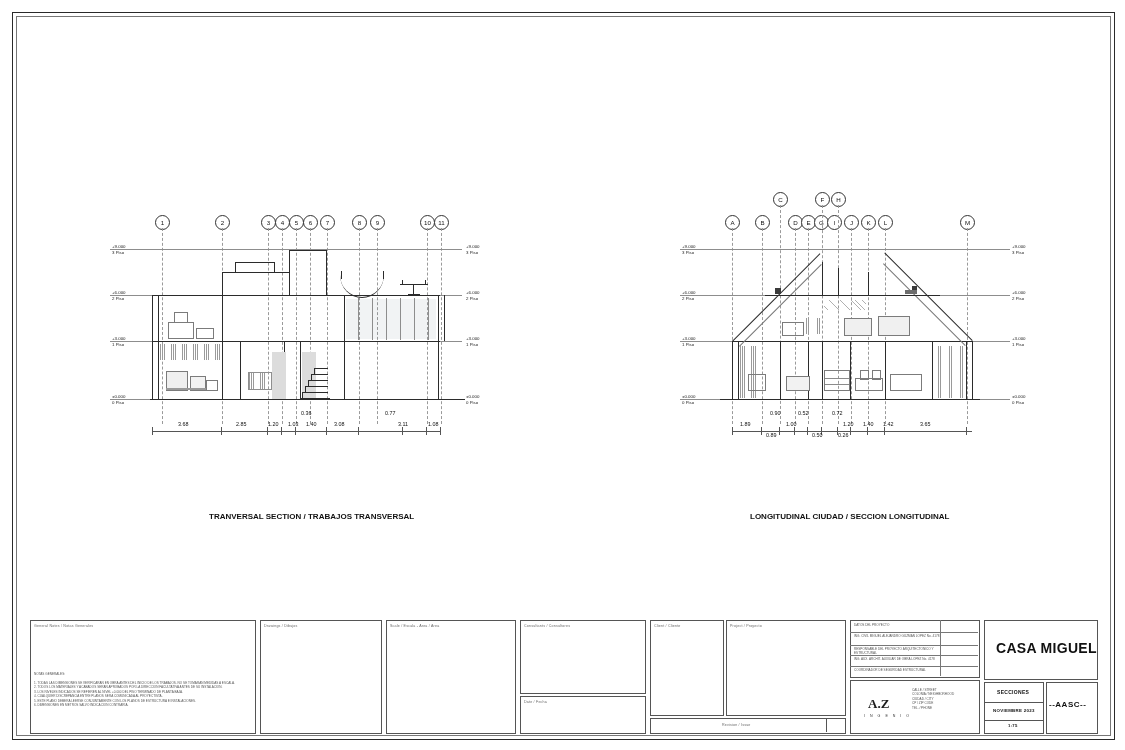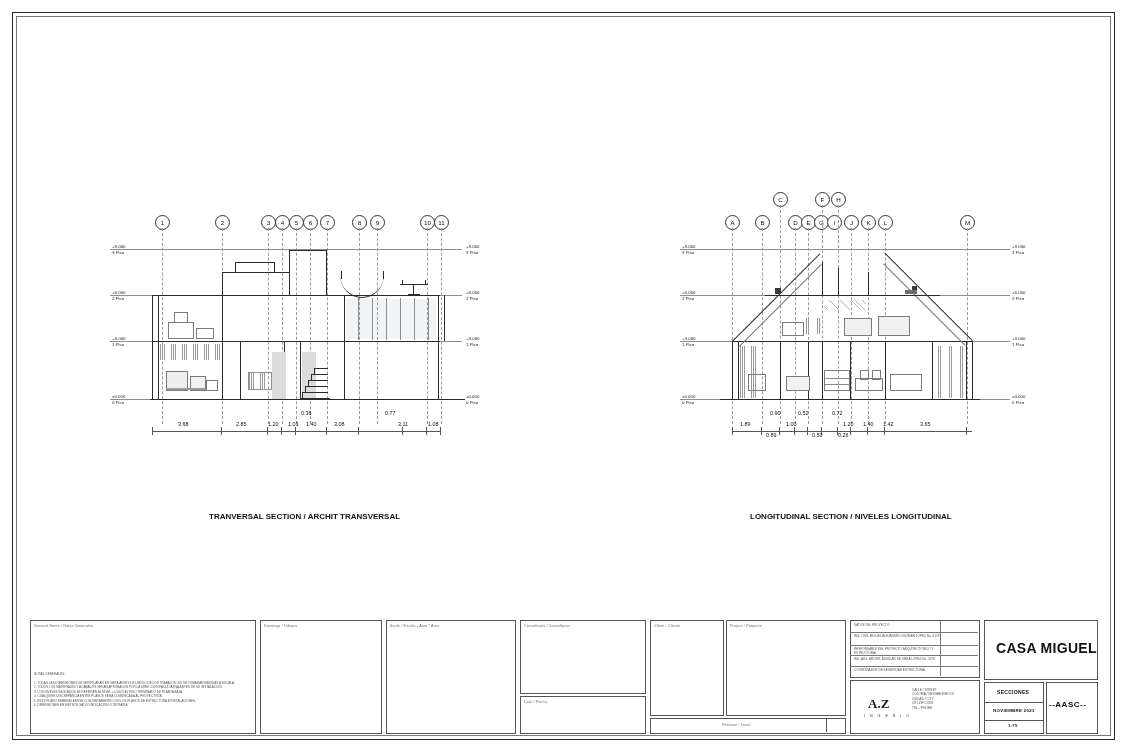--- a/index.html
+++ b/index.html
@@ -202,21 +202,21 @@
     <div class="dim" style="left:268px;top:421px;">1.20</div>
     <div class="dim" style="left:288px;top:421px;">1.03</div>
     <div class="dim" style="left:306px;top:421px;">1.40</div>
     <div class="dim" style="left:334px;top:421px;">3.08</div>
     <div class="dim" style="left:398px;top:421px;">3.11</div>
     <div class="dim" style="left:428px;top:421px;">1.08</div>
 
     <div class="dim" style="left:301px;top:410px;">0.36</div>
     <div class="dim" style="left:385px;top:410px;">0.77</div>
 
-    <div class="sect-title" style="left:209px;top:512px;">TRANVERSAL SECTION / ARCHIT TRANSVERSAL</div>
+    <div class="sect-title" style="left:209px;top:512px;">TRANVERSAL SECTION / TRABAJOS TRANSVERSAL</div>
   </div>
 
   <div class="abs" style="left:560px;top:0;width:565px;height:560px;">
 
     <div class="grid-bubble" style="left:213px;top:192px;">C</div>
     <div class="grid-bubble" style="left:255px;top:192px;">F</div>
     <div class="grid-bubble" style="left:271px;top:192px;">H</div>
 
     <div class="grid-bubble" style="left:165px;top:215px;">A</div>
     <div class="grid-bubble" style="left:195px;top:215px;">B</div>
@@ -351,21 +351,21 @@
     <div class="dim" style="left:272px;top:410px;">0.72</div>
     <div class="dim" style="left:283px;top:421px;">1.20</div>
     <div class="dim" style="left:303px;top:421px;">1.40</div>
     <div class="dim" style="left:323px;top:421px;">1.42</div>
     <div class="dim" style="left:360px;top:421px;">3.65</div>
 
     <div class="dim" style="left:206px;top:432px;">0.89</div>
     <div class="dim" style="left:252px;top:432px;">0.50</div>
     <div class="dim" style="left:278px;top:432px;">0.26</div>
 
-    <div class="sect-title" style="left:190px;top:512px;">LONGITUDINAL SECTION / NIVELES LONGITUDINAL</div>
+    <div class="sect-title" style="left:190px;top:512px;">LONGITUDINAL CIUDAD / SECCION LONGITUDINAL</div>
   </div>
 
   <div class="abs" style="left:0;top:0;width:1125px;height:750px;">
 
     <div class="tb-box" style="left:30px;top:620px;width:224px;height:112px;"></div>
     <div class="tb-cap" style="left:34px;top:624px;">General Notes / Notas Generales</div>
     <div class="tb-txt" style="left:34px;top:672px;width:216px;">NOTAS GENERALES:
 
 1. TODAS LAS DIMENSIONES SE VERIFICARAN EN OBRA ANTES DEL INICIO DE LOS TRABAJOS. NO SE TOMARAN MEDIDAS A ESCALA.
 2. TODOS LOS MATERIALES Y ACABADOS SERAN APROBADOS POR LA DIRECCION FACULTATIVA ANTES DE SU INSTALACION.

